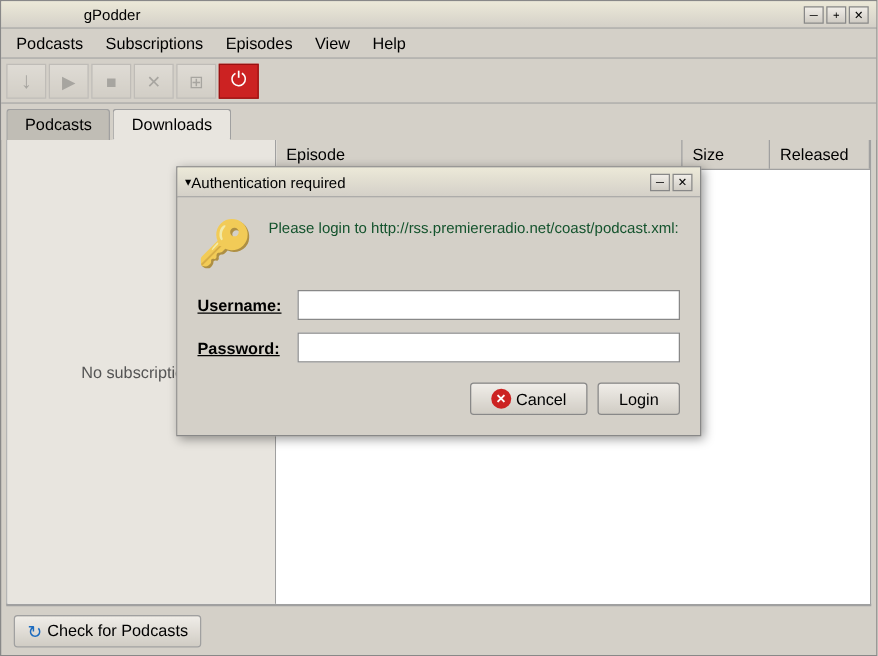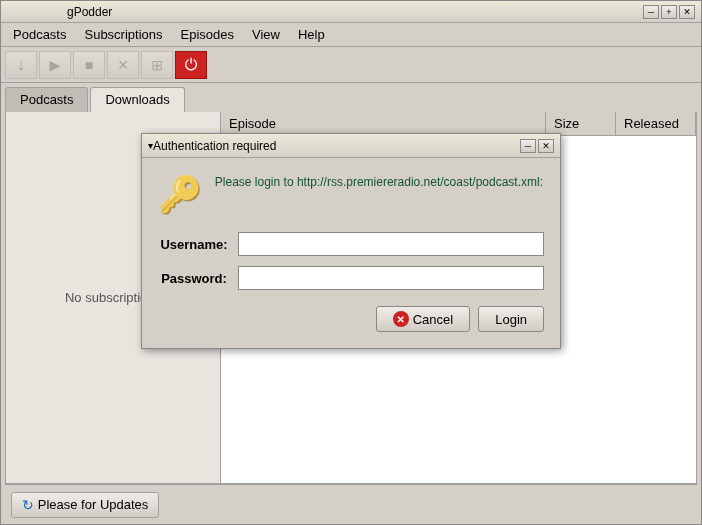--- a/index.html
+++ b/index.html
@@ -266,24 +266,25 @@
     }
 
     .form-row {
       display: flex;
       align-items: center;
       margin-bottom: 10px;
     }
 
     .form-label {
       width: 80px;
-      text-align: center;
+      text-align: left;
       padding-right: 8px;
       font-size: 13px;
       font-weight: bold;
+      text-decoration: underline;
     }
 
     .form-input {
       flex: 1;
       height: 24px;
       border: 1px solid #888;
       background: white;
       padding: 0 4px;
       font-size: 13px;
     }
@@ -401,21 +402,21 @@
           <div class="col-header col-size">Size</div>
           <div class="col-header col-released">Released</div>
         </div>
         <div style="flex:1; background:#fff;"></div>
       </div>
     </div>
 
     <div class="bottom-bar">
       <button class="check-updates-btn">
         <span class="refresh-icon">↻</span>
-        <span>Please for Updates</span>
+        <span>Check for Podcasts</span>
       </button>
     </div>
 
     <div class="modal-overlay">
       <div class="dialog">
 
         <div class="dialog-titlebar">
           <div class="dialog-titlebar-left">
             <span class="dialog-titlebar-arrow">▾</span>
           </div>

